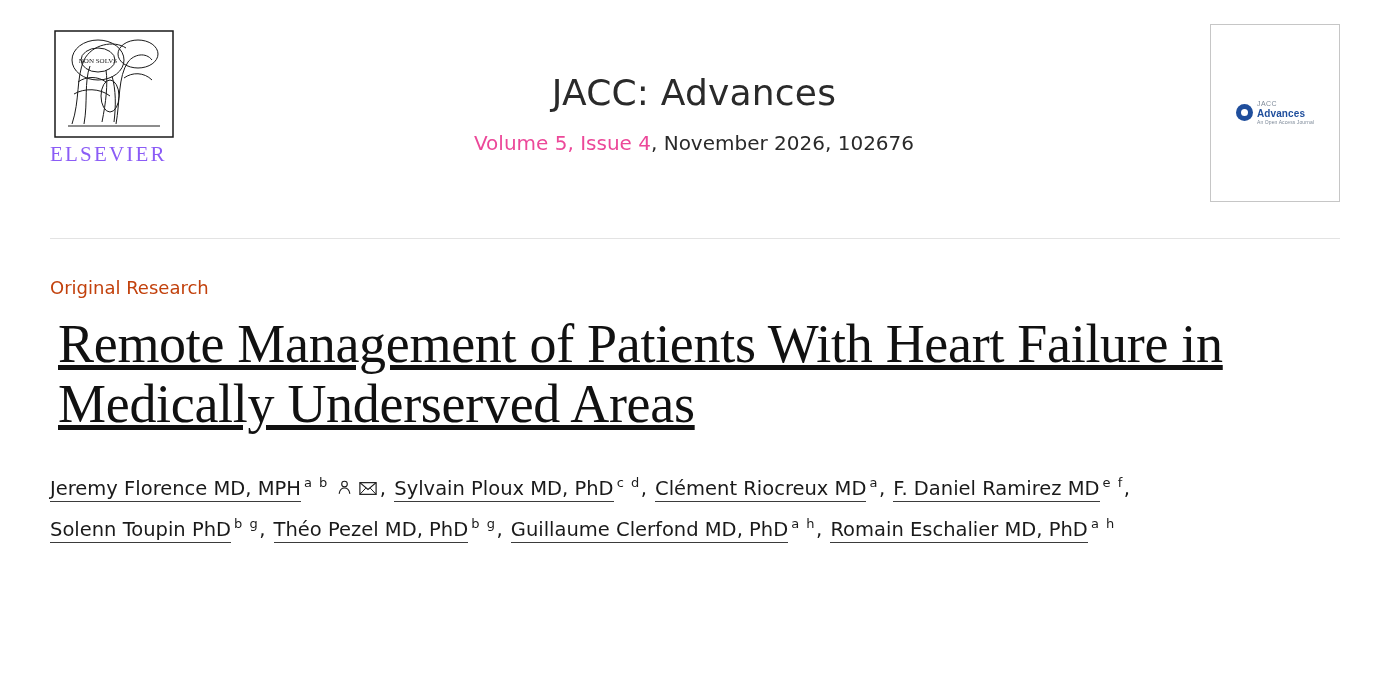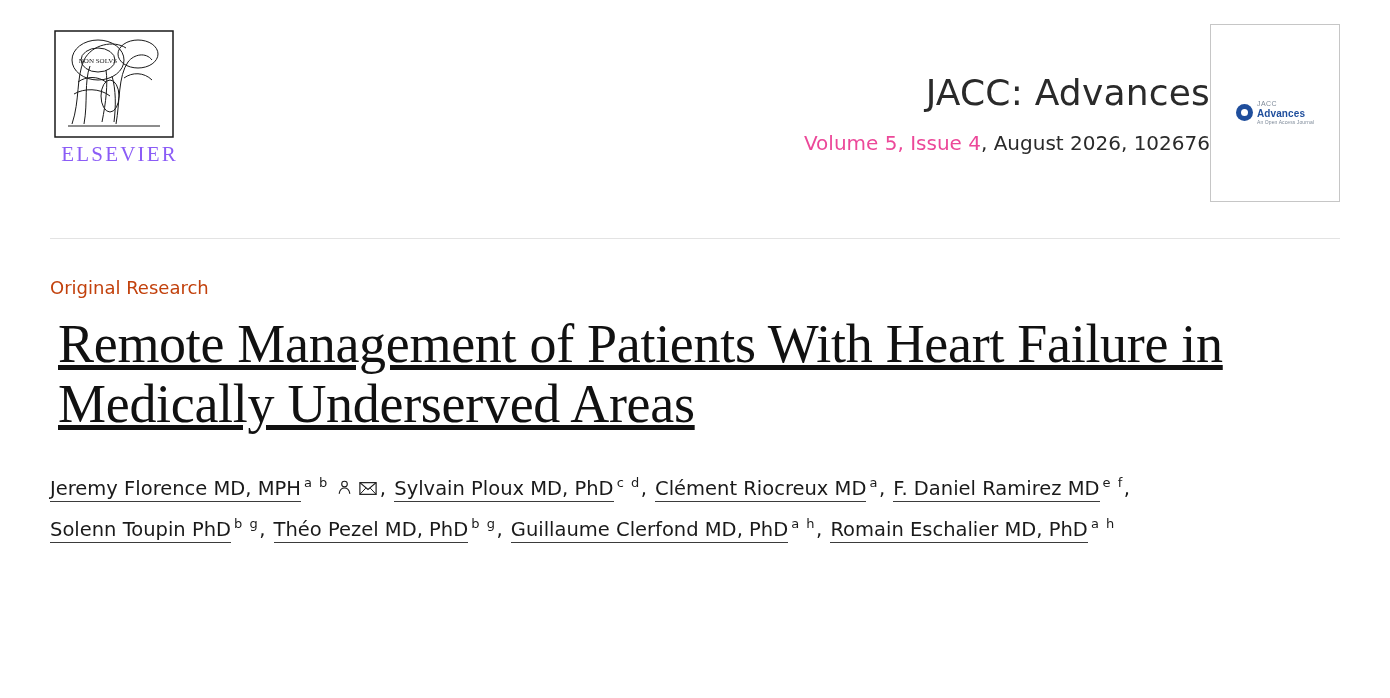--- a/index.html
+++ b/index.html
@@ -26,38 +26,38 @@
     position: relative;
     display: flex;
     align-items: flex-start;
     padding: 24px 50px 0 50px;
     box-sizing: border-box;
     height: 238px;
   }
   .publisher-logo {
     width: 128px;
     flex: 0 0 128px;
-    text-align: right;
+    text-align: left;
     padding-top: 6px;
   }
   .publisher-logo svg {
     display: block;
     margin: 0 auto;
   }
   .publisher-wordmark {
     font-family: "Liberation Serif", serif;
     font-size: 21px;
     letter-spacing: 2.2px;
     color: #8b5cf6;
     margin-top: 4px;
     font-weight: 400;
   }
   .journal-block {
     flex: 1 1 auto;
-    text-align: right;
+    text-align: center;
     padding-top: 48px;
   }
   .journal-title {
     font-size: 36px;
     font-weight: 400;
     color: #2a2a2a;
     letter-spacing: 0.2px;
     font-family: "DejaVu Sans", sans-serif;
   }
   .journal-issue {
@@ -222,21 +222,21 @@
           </g>
           <text x="44" y="33" font-family="Liberation Serif, serif" font-size="7" text-anchor="middle" fill="#1a1a1a">NON SOLVS</text>
         </svg>
       </span>
       <div class="publisher-wordmark">ELSEVIER</div>
     </div>
 
     <div class="journal-block">
       <div class="journal-title">JACC: Advances</div>
       <div class="journal-issue">
-        <a href="#">Volume 5, Issue 4</a><span>, August 2026, 102676</span>
+        <a href="#">Volume 5, Issue 4</a><span>, November 2026, 102676</span>
       </div>
     </div>
 
     <div class="cover-box">
       <div class="cover-inner">
         <div class="cover-badge"></div>
         <div class="cover-text">
           <div class="cover-jacc">JACC</div>
           <div class="cover-adv">Advances</div>
           <div class="cover-sub">An Open Access Journal</div>

